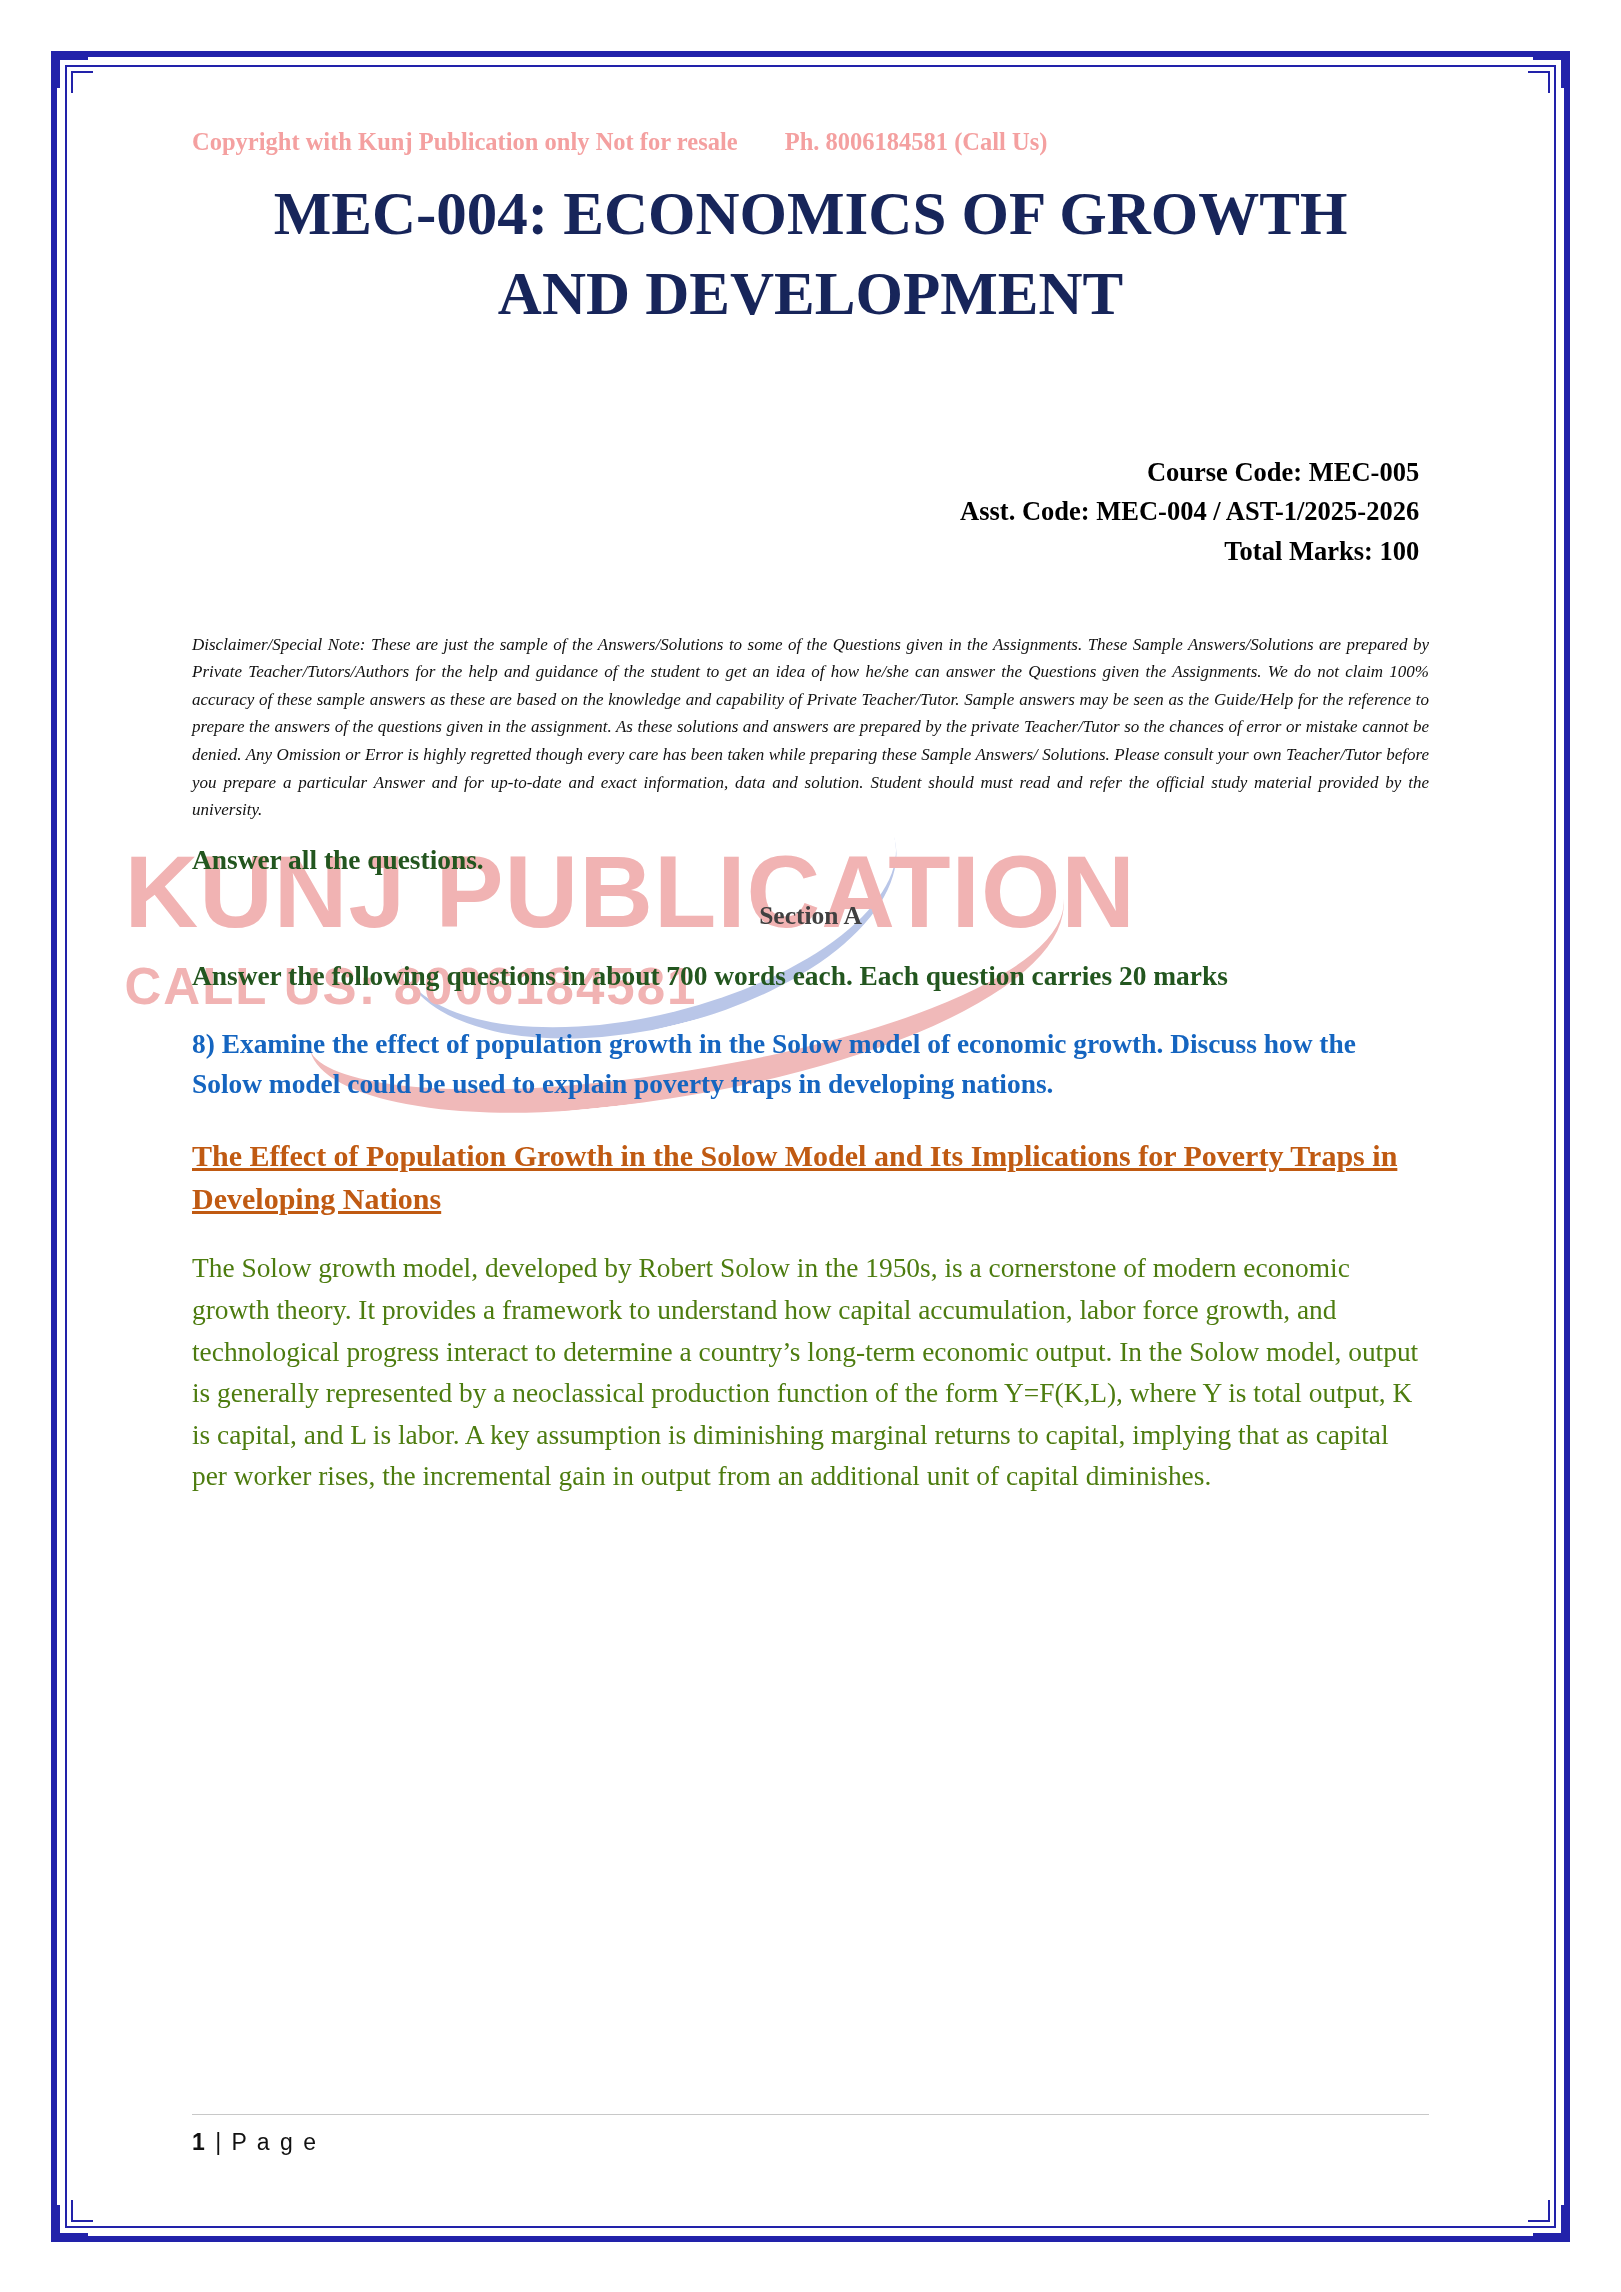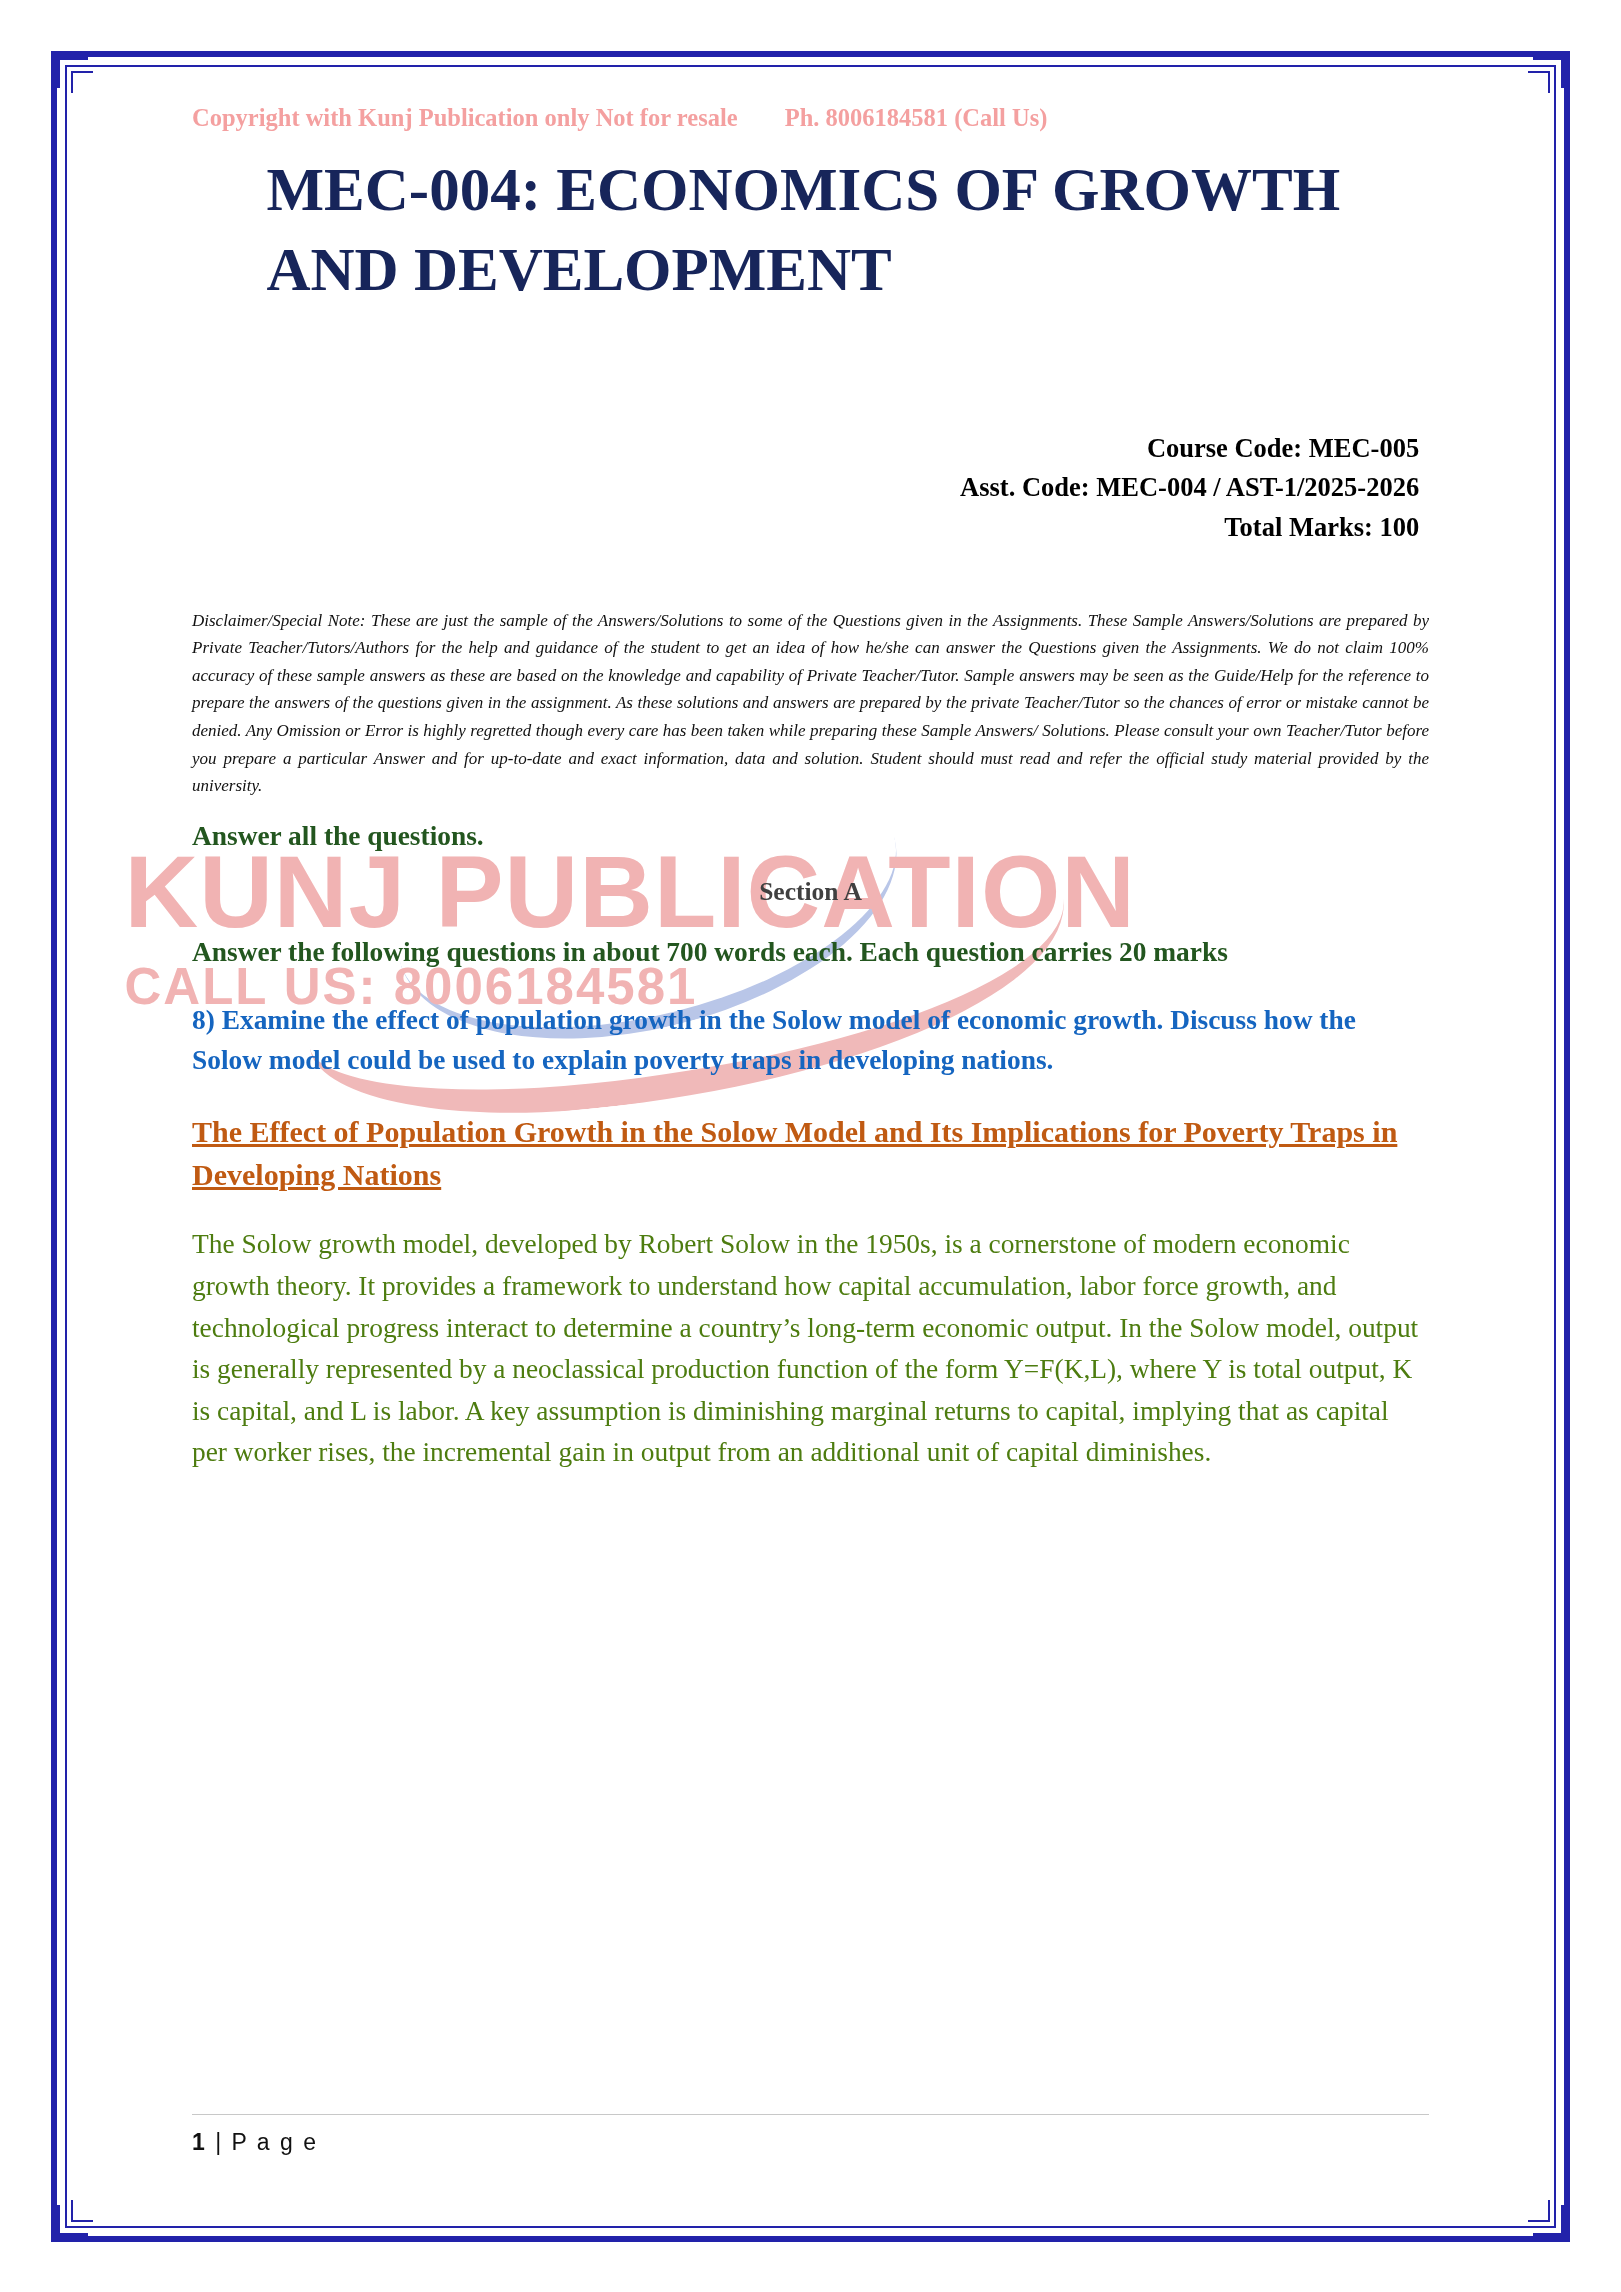--- a/index.html
+++ b/index.html
@@ -106,41 +106,41 @@
     height: 245px;
     border-bottom: 13.7px solid #b9c6e8;
     border-radius: 0 0 60% 60%;
     transform: rotate(-14deg);
   }
 
   
   .content {
     position: absolute;
     left: 192px;
-    top: 104px;
+    top: 128px;
     width: 1237px;
     z-index: 4;
   }
 
   .copyright-line {
     color: #f4a0a0;
     font-weight: bold;
     font-size: 24.5px;
     margin-bottom: 17.6px;
     white-space: nowrap;
   }
   .copyright-line .ph {
     margin-left: 41px;
   }
 
   .doc-title {
     color: #17255a;
     font-weight: bold;
     font-size: 61px;
-    text-align: left;
+    text-align: center;
     line-height: 1.32;
     margin: 0 auto 8px auto;
     width: 1088px;
   }
 
   .course-meta {
     text-align: right;
     font-weight: bold;
     font-size: 26.5px;
     color: #000;

